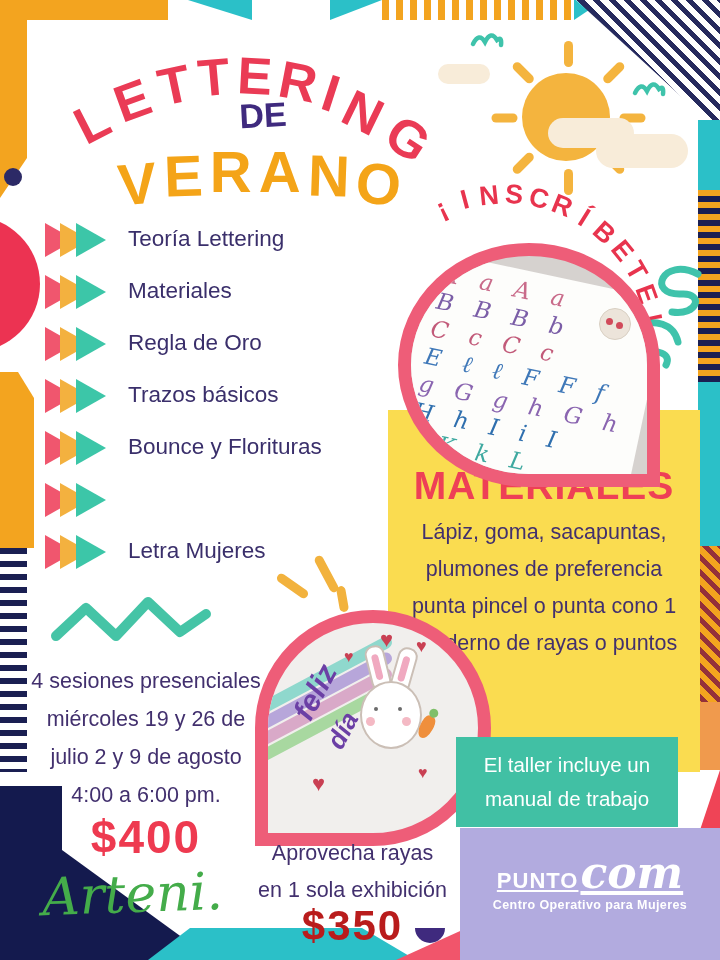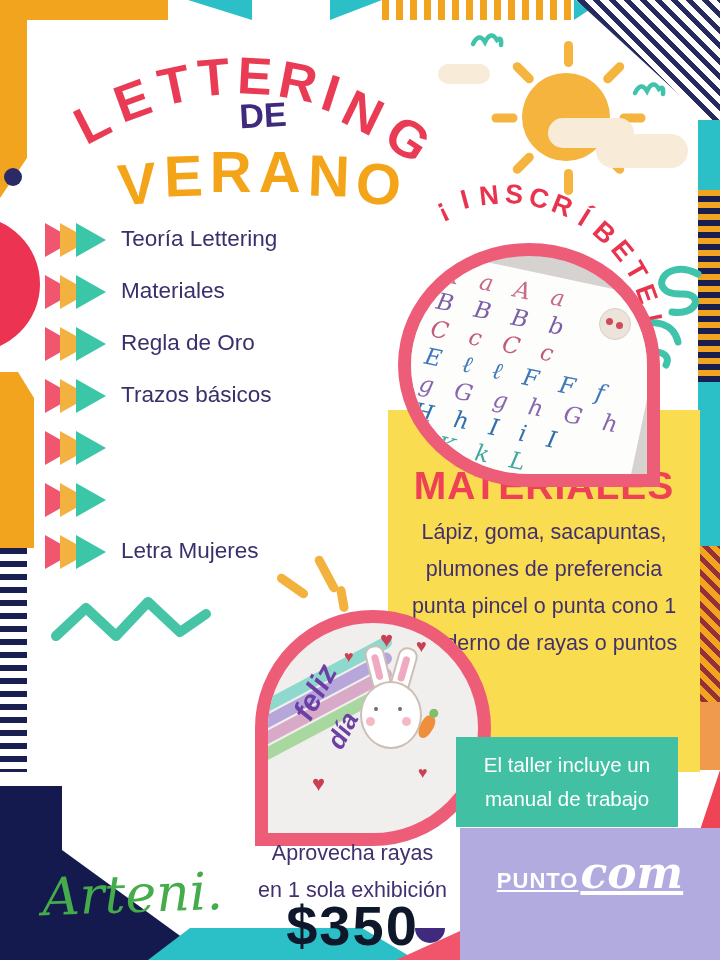--- a/index.html
+++ b/index.html
@@ -58,21 +58,21 @@
   .tl8{transform:translateY(50px) rotate(30deg);}
   .title-de{left:218px;top:96px;width:90px;text-align:center;font-size:34px;font-weight:bold;color:#3f2a7e;transform:rotate(-3deg);}
   .title-verano{left:85px;top:143px;width:350px;display:flex;justify-content:center;gap:7px;}
   .title-verano span{display:inline-block;font-size:58px;font-weight:bold;color:#f4a418;line-height:1;}
   .vl0{transform:translateY(12px) rotate(-5deg);} .vl1{transform:translateY(4px) rotate(-2deg);}
   .vl2{transform:translateY(0);} .vl3{transform:translateY(0);}
   .vl4{transform:translateY(4px) rotate(2deg);} .vl5{transform:translateY(12px) rotate(5deg);}
 
   
   .topics{left:45px;top:222px;width:345px;}
-  .topic{display:flex;align-items:flex-start;gap:12px;margin-bottom:17px;}
+  .topic{display:flex;align-items:flex-start;gap:19px;margin-bottom:17px;}
   .bullet{position:relative;width:64px;height:34px;flex:0 0 64px;margin-top:1px;}
   .bullet i{position:absolute;top:0;width:30px;height:34px;clip-path:polygon(0 0,100% 50%,0 100%);}
   .bullet .b1{left:0;background:#f0566e;}
   .bullet .b2{left:15px;background:#f3b13f;}
   .bullet .b3{left:31px;background:#3cc6a8;}
   .topic-label{font-size:22.5px;line-height:34px;color:#3a2f6b;max-width:260px;}
 
   
   .inscribete{left:430px;top:180px;width:240px;height:170px;}
   .inscribete span{position:absolute;font-size:27px;font-weight:bold;color:#e8344e;}
@@ -128,21 +128,21 @@
   .brand-box{left:460px;top:828px;width:260px;height:132px;background:#b2abdf;color:#fff;text-align:center;}
   .brand-line{margin-top:30px;display:flex;align-items:baseline;justify-content:center;text-decoration:underline;}
   .brand-punto{font-size:22px;font-weight:bold;letter-spacing:1px;}
   .brand-com{font-family:"DejaVu Serif",serif;font-style:italic;font-weight:bold;font-size:44px;line-height:30px;margin-left:2px;}
   .brand-tagline{font-size:12.5px;font-weight:bold;letter-spacing:.4px;margin-top:4px;}
 
   
   .sessions{left:22px;top:662px;width:248px;text-align:center;color:#42306e;font-size:21.5px;line-height:38px;}
   .price400{font-size:46px;font-weight:bold;color:#ee3a50;margin-top:4px;letter-spacing:2px;}
   .promo{left:235px;top:835px;width:235px;text-align:center;color:#42306e;font-size:21.5px;line-height:37px;}
-  .price350{font-size:56px;font-weight:bold;color:#0f172a;letter-spacing:2px;margin-top:-2px;}
+  .price350{font-size:42px;font-weight:bold;color:#b91c1c;letter-spacing:2px;margin-top:-2px;}
   .arteni{left:42px;top:864px;font-family:"DejaVu Serif",serif;font-style:italic;font-size:52px;color:#44ac4a;transform:rotate(-2deg);}
 
   
   .sparkle{background:#f2b23d;border-radius:5px;position:absolute;width:9px;}
   svg{position:absolute;overflow:visible;}
 </style>
 </head>
 <body>
 
 <div class="page">
@@ -238,20 +238,21 @@
           <i class="b3"></i>
         </span>
       <span class="topic-label">Trazos básicos</span>
     </div>
     <div class="topic">
       <span class="bullet">
           <i class="b1"></i>
           <i class="b2"></i>
           <i class="b3"></i>
         </span>
+      <span class="topic-label">Bounce y Florituras</span>
     </div>
     <div class="topic">
       <span class="bullet">
           <i class="b1"></i>
           <i class="b2"></i>
           <i class="b3"></i>
         </span>
     </div>
     <div class="topic">
       <span class="bullet">
@@ -304,20 +305,27 @@
       <div class="pr4">g G g h G h</div>
       <div class="pr5">H h I i I</div>
       <div class="pr6">J K k L</div>
     </div>
     <div class="rock">
         <b></b>
         <b></b>
       </div>
   </div>
 
+  <div class="abs sessions">
+    <div>4 sesiones presenciales</div>
+    <div>miércoles 19 y 26 de</div>
+    <div>julio 2 y 9 de agosto</div>
+    <div>4:00 a 6:00 pm.</div>
+    <div class="price400">$400</div>
+  </div>
 
   <div class="abs bubble2">
     <div class="rainbow"></div>
     <div class="rainbow r2"></div>
     <div class="rainbow r3"></div>
     <div class="rainbow r4"></div>
     <div class="feliz">feliz</div>
     <div class="dia">día</div>
     <div class="bunny-ear ear1">
         <span class="ear-in"></span>
@@ -354,17 +362,18 @@
     <div>Aprovecha rayas</div>
     <div>en 1 sola exhibición</div>
     <div class="price350">$350</div>
   </div>
 
   <div class="abs brand-box">
     <div class="brand-line">
       <span class="brand-punto">PUNTO</span>
       <span class="brand-com">com</span>
     </div>
+    <div class="brand-tagline">Centro Operativo para Mujeres</div>
   </div>
 
   <div class="abs arteni">Arteni.</div>
 
 </div>
 
 </body></html>

